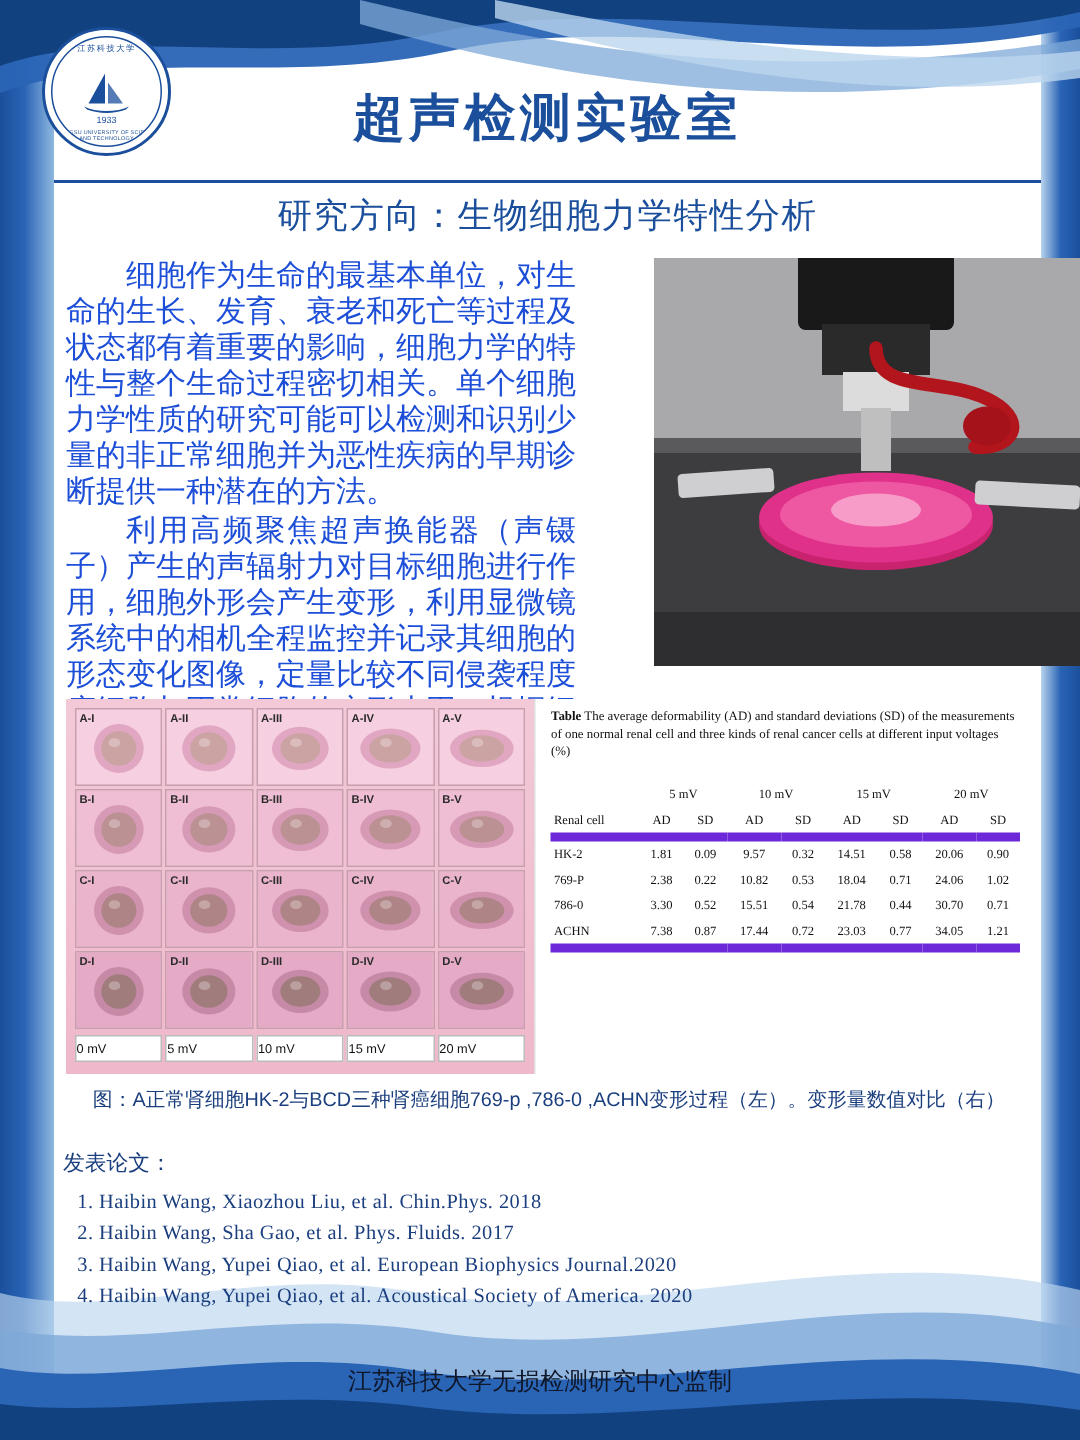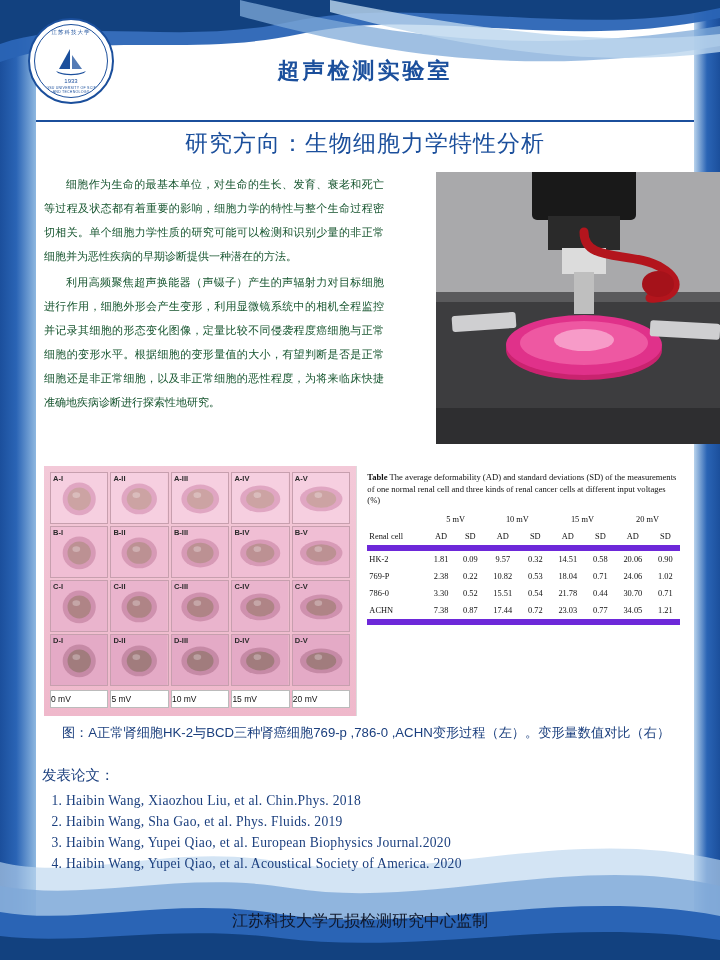--- a/index.html
+++ b/index.html
@@ -62,39 +62,39 @@
   .logo-sail {
     width:34px; height:30px; margin-top:2px; position:relative;
   }
   .logo-year {
     position:absolute; bottom:13px; left:0; right:0;
     text-align:center; font-size:6px; color:#1b4f9c;
   }
   .title-main {
     position:absolute; left:0; right:0; top:56px;
     text-align:center;
-    font-size:22px; font-weight:bold; color:#1b4f9c;
+    font-size:34px; font-weight:bold; color:#1b4f9c;
     letter-spacing:3px;
   }
   .title-sub {
     position:absolute; left:36px; right:26px; top:128px;
     text-align:center;
     font-size:23px; color:#1b4f9c; letter-spacing:1px;
   }
   .divider-top {
     position:absolute; left:36px; right:26px; top:120px;
     height:2px; background:#1b4f9c;
   }
   
   .content {
     position:absolute; left:44px; top:172px; width:644px;
   }
   .text-col {
     width:340px;
-    font-size:11px; line-height:24px; color:#14532d;
+    font-size:20px; line-height:24px; color:#1d4ed8;
     text-align:justify;
   }
   .text-col p { margin:0 0 2px 0; text-indent:2em; }
 
   
   .photo {
     position:absolute; left:392px; top:0px; width:296px; height:272px;
     background:#6f6f70;
     overflow:hidden;
   }
@@ -132,21 +132,21 @@
     background:#ffffff; border:1px solid #bbb;
     font-size:8.5px; padding:3px 0; color:#111;
   }
   .table-panel {
     width:348px; height:250px; background:#ffffff;
     border-left:1px solid #ddd;
     padding:6px 8px 0 10px;
     font-family:"Liberation Serif", serif;
   }
   .tbl-caption {
-    font-size:8.6px; color:#111; line-height:11.5px; margin-bottom:4px;
+    font-size:8.6px; color:#111; line-height:11.5px; margin-bottom:14px;
   }
   .tbl-caption b { font-weight:bold; }
   table.deform {
     width:100%; border-collapse:collapse; font-size:8.4px; color:#111;
   }
   table.deform th, table.deform td {
     padding:4px 2px; text-align:center; font-weight:normal;
   }
   table.deform .rowhdr { text-align:left; padding-left:2px; }
   .hr-line td, .hr-line th { border-bottom:6px solid #6d28d9; }
@@ -458,20 +458,20 @@
       </table>
     </div>
   </div>
 
   <div class="fig-caption">图：A正常肾细胞HK-2与BCD三种肾癌细胞769-p ,786-0 ,ACHN变形过程（左）。变形量数值对比（右）</div>
 
   <div class="pubs">
     <div class="pubs-title">发表论文：</div>
     <ol>
         <li>Haibin  Wang, Xiaozhou  Liu, et al. Chin.Phys.  2018</li>
-        <li>Haibin  Wang, Sha Gao, et al. Phys. Fluids.  2019</li>
+        <li>Haibin  Wang, Sha Gao, et al. Phys. Fluids.  2017</li>
         <li>Haibin  Wang, Yupei  Qiao, et al. European  Biophysics  Journal.2020</li>
         <li>Haibin  Wang, Yupei  Qiao, et al. Acoustical  Society  of America.  2020</li>
       </ol>
   </div>
 
   <div class="footer">江苏科技大学无损检测研究中心监制</div>
 </div>
 
 </body></html>

